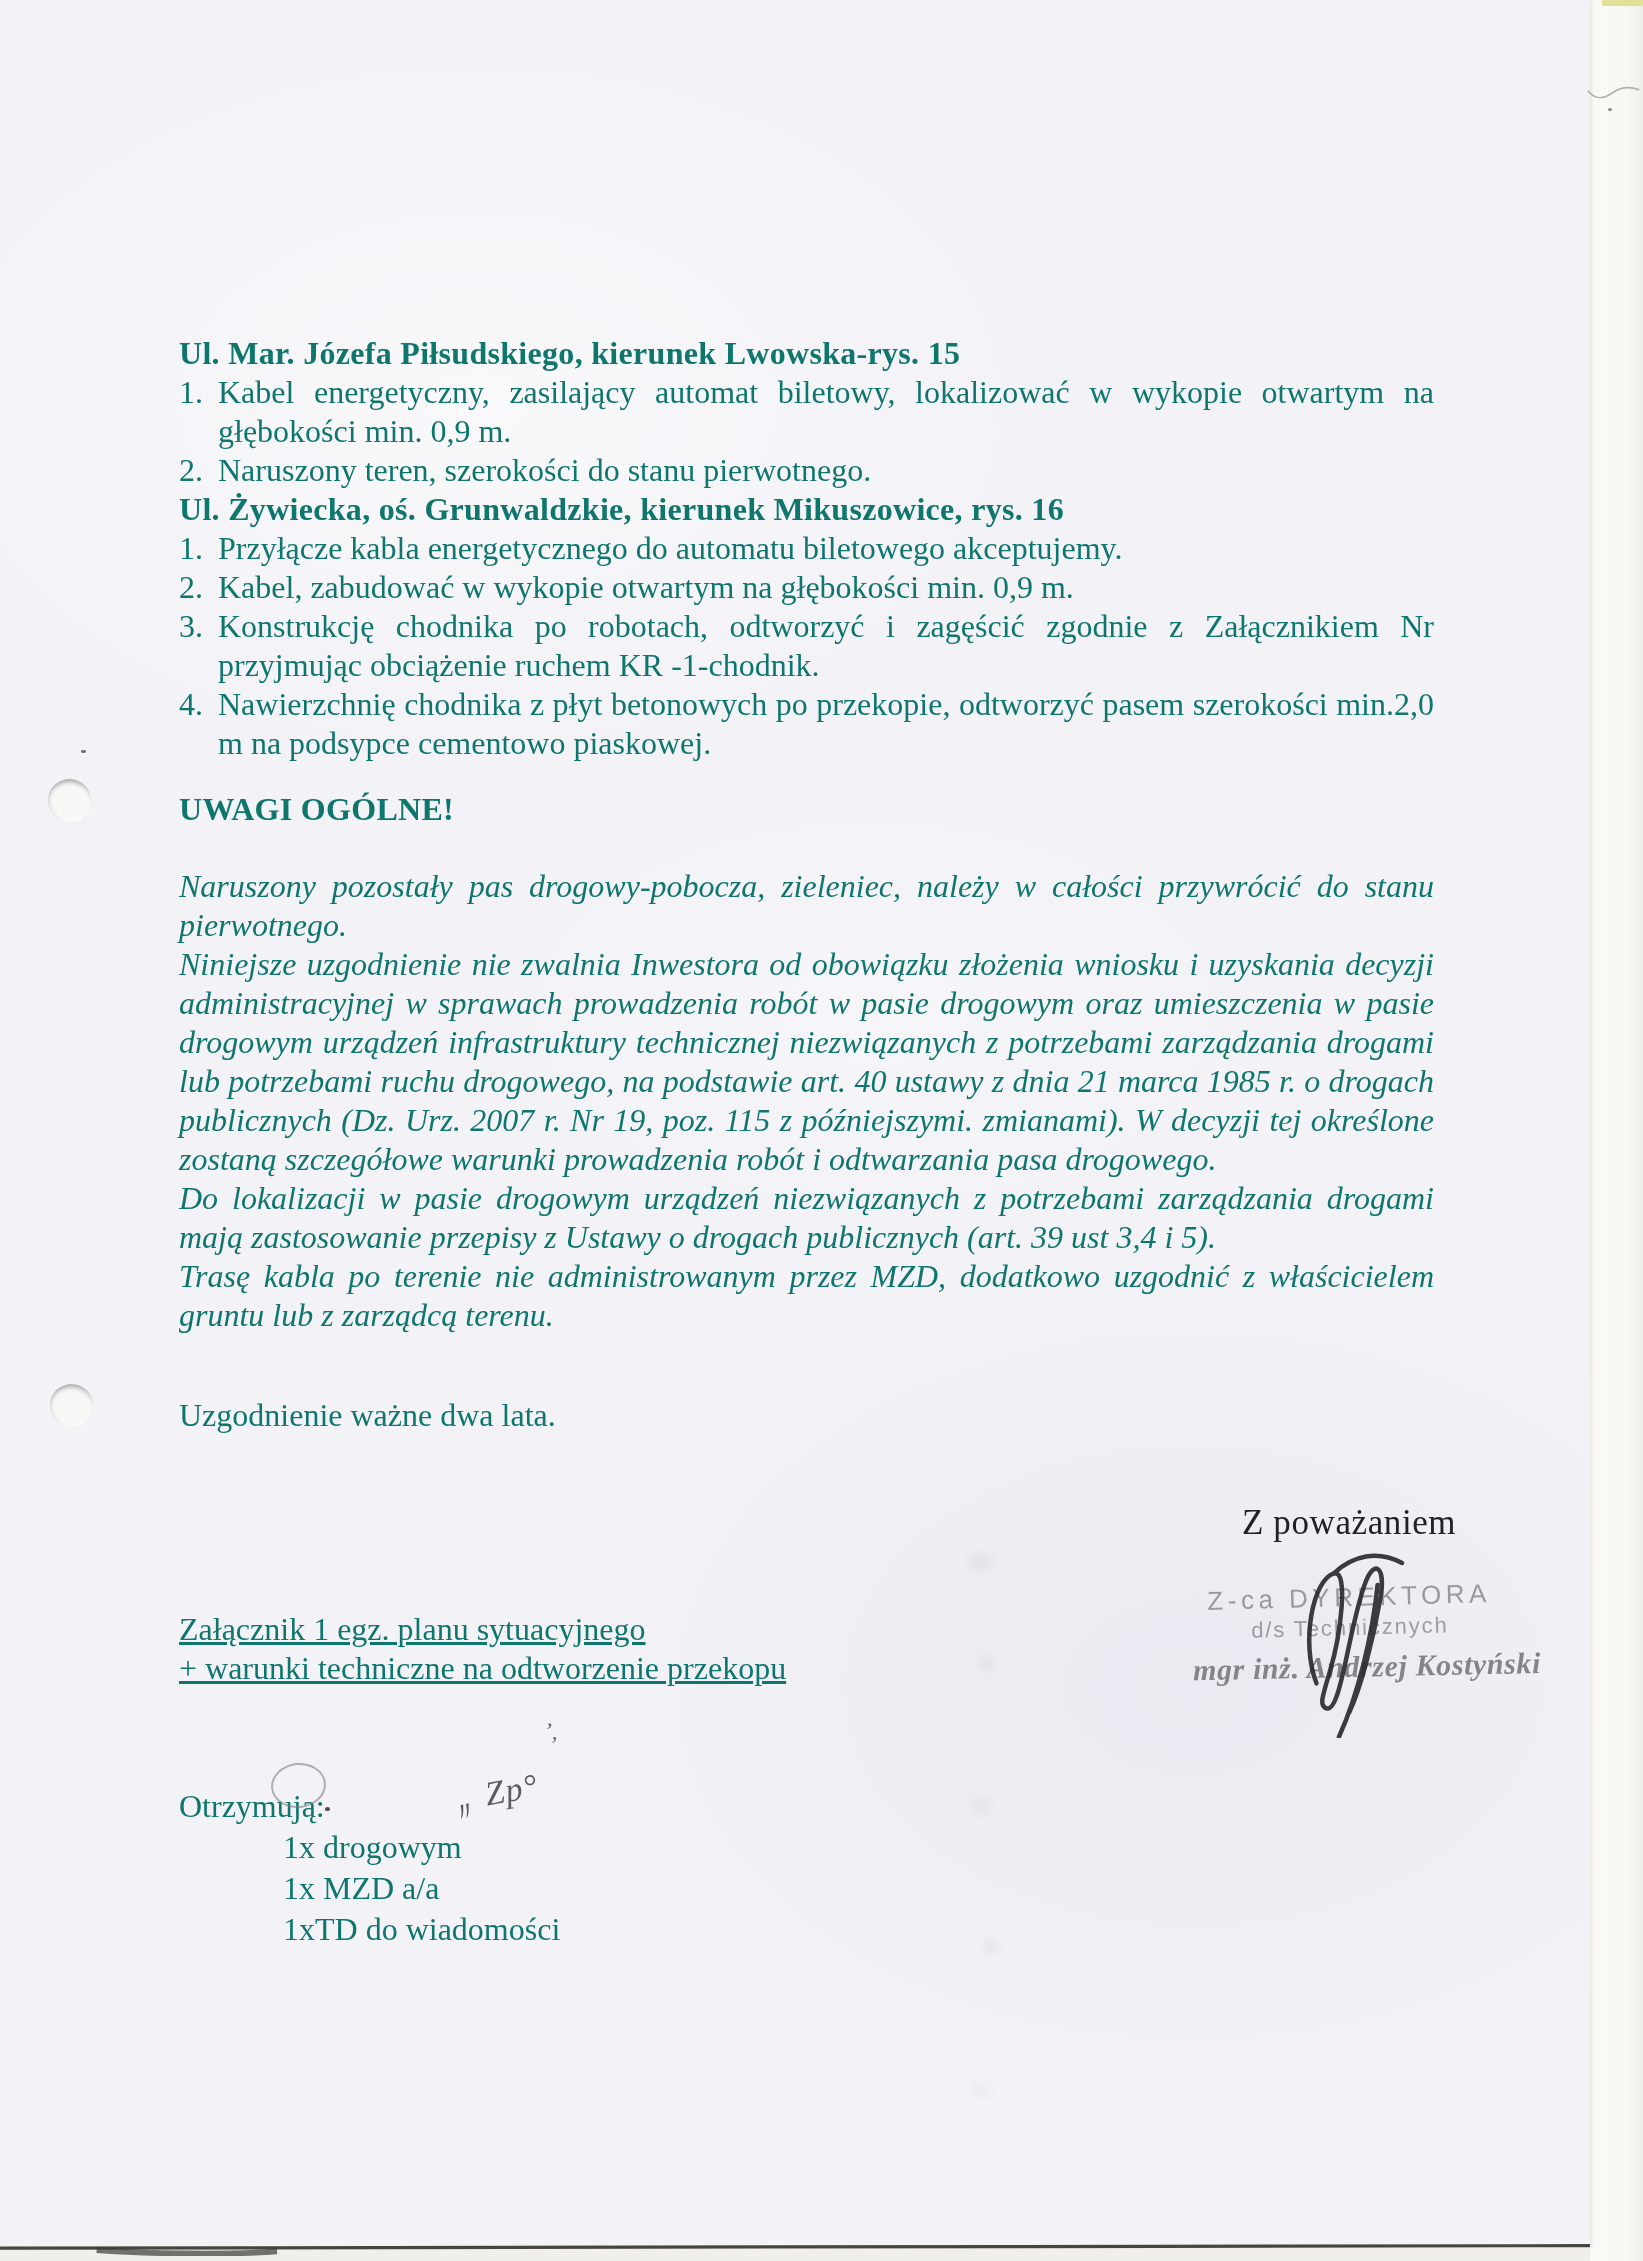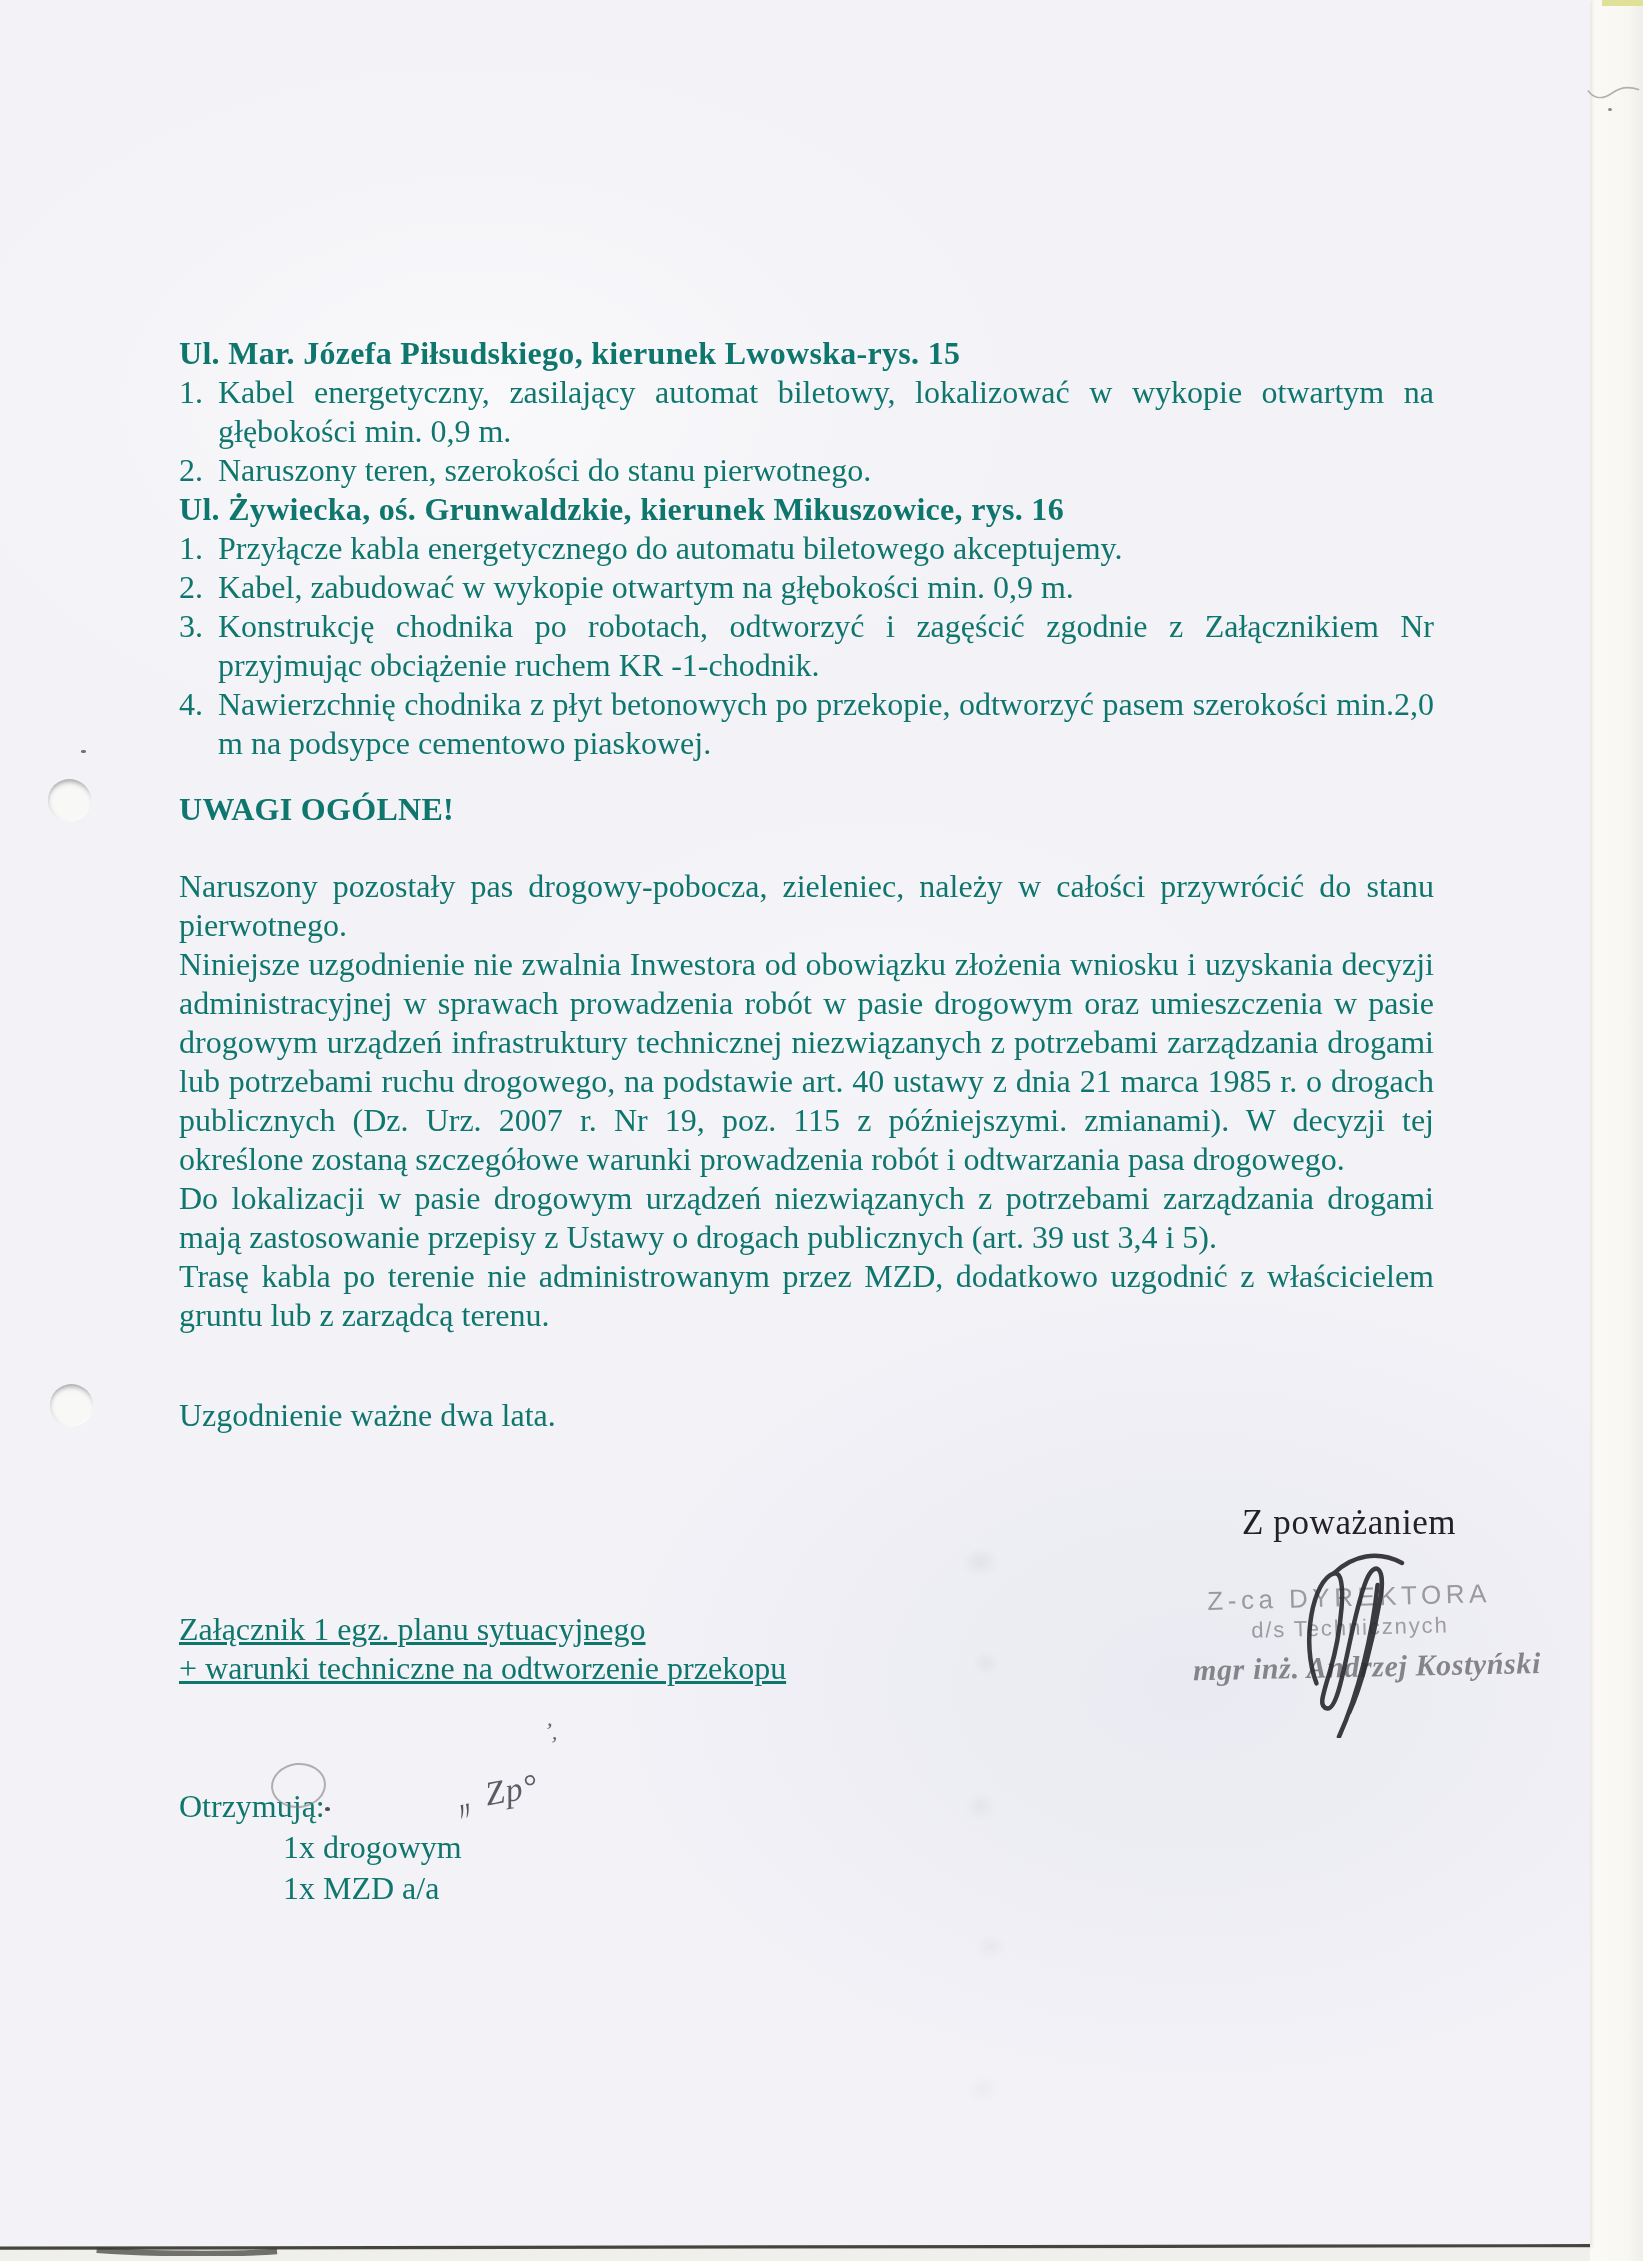--- a/index.html
+++ b/index.html
@@ -43,21 +43,21 @@
 
   .speck{ position:absolute; border-radius:50%; }
   .smudge{ position:absolute; border-radius:50%; filter:blur(1.3px); }
 
   
   .blk{ position:absolute; color:#0f766e; font-size:32px; line-height:39px; }
   .b-head{ font-weight:bold; letter-spacing:0.3px; }
   .li{ display:flex; }
   .li .num{ width:39px; flex:0 0 39px; }
   .li .t{ flex:1; text-align:justify; }
-  .para{ text-align:justify; }
+  .para{ text-align:justify;font-style:italic; }
 
   .closing{ position:absolute; left:1242px; top:1503px; font-size:35px; color:#222226; letter-spacing:0.6px; }
 
   
   .stamp{
     position:absolute; left:1193px; top:1582px; width:313px; text-align:center;
     transform:rotate(-1.6deg); color:#8e8e93;
     font-family:"Liberation Sans", sans-serif;
   }
   .stamp .s1{ font-size:26px; letter-spacing:4.5px; white-space:nowrap; opacity:.88; }
@@ -169,20 +169,25 @@
   <div>Otrzymują:</div>
   <div class="dist-item">
     <span>1x</span>
     <span> </span>
     <span>drogowym</span>
   </div>
   <div class="dist-item">
     <span>1x</span>
     <span> </span>
     <span>MZD a/a</span>
+  </div>
+  <div class="dist-item">
+    <span>1xTD</span>
+    <span> </span>
+    <span>do wiadomości</span>
   </div>
 </div>
 
 <div class="pencil-circle"></div>
 <div class="pencil-note">Zp°</div>
 <div class="ditto-mark">〃</div>
 <div class="tick-mark">’,</div>
 
 <div class="speck" style="left:81px; top:750px; width:4.5px; height:2.6px; background:#6f6f74;"></div>
 <div class="speck" style="left:325px; top:1807px; width:5.2px; height:3.9px; background:#4c4c52;"></div>

